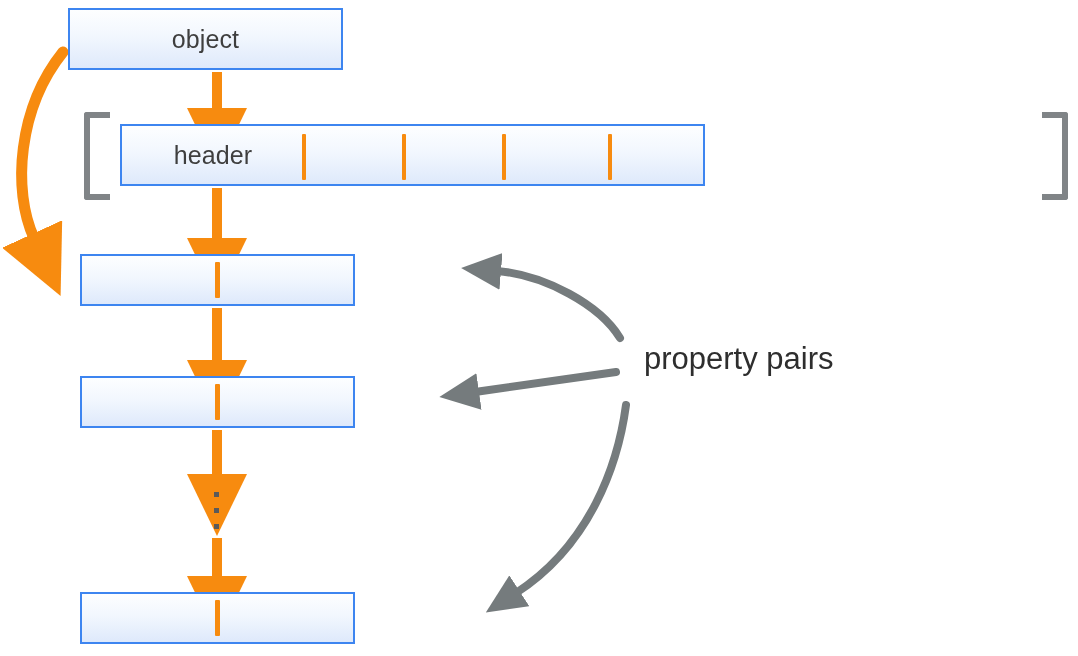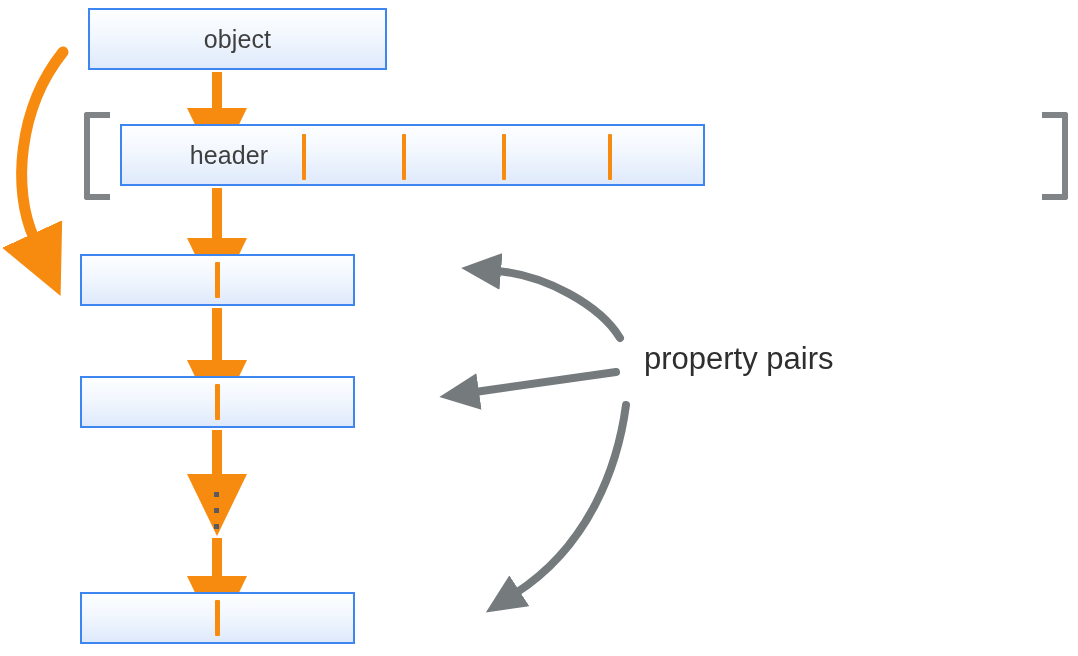--- a/index.html
+++ b/index.html
@@ -30,34 +30,34 @@
     font-size: 25px;
     color: #3f3f3f;
     letter-spacing: 0.1px;
     white-space: nowrap;
   }
   .box-text.centered {
     width: 100%;
     text-align: center;
   }
   #object-box {
-    left: 88px;
+    left: 68px;
     top: 8px;
-    width: 299px;
+    width: 275px;
     height: 62px;
   }
   #hashmap-row {
     left: 120px;
     top: 124px;
     width: 585px;
     height: 62px;
   }
   #hashmap-row .box-text {
     position: absolute;
-    left: 16px;
+    left: 0;
     width: 182px;
     text-align: center;
   }
   .pair-box {
     left: 80px;
     width: 275px;
     height: 52px;
   }
   #pair-box-1 { top: 254px; }
   #pair-box-2 { top: 376px; }

